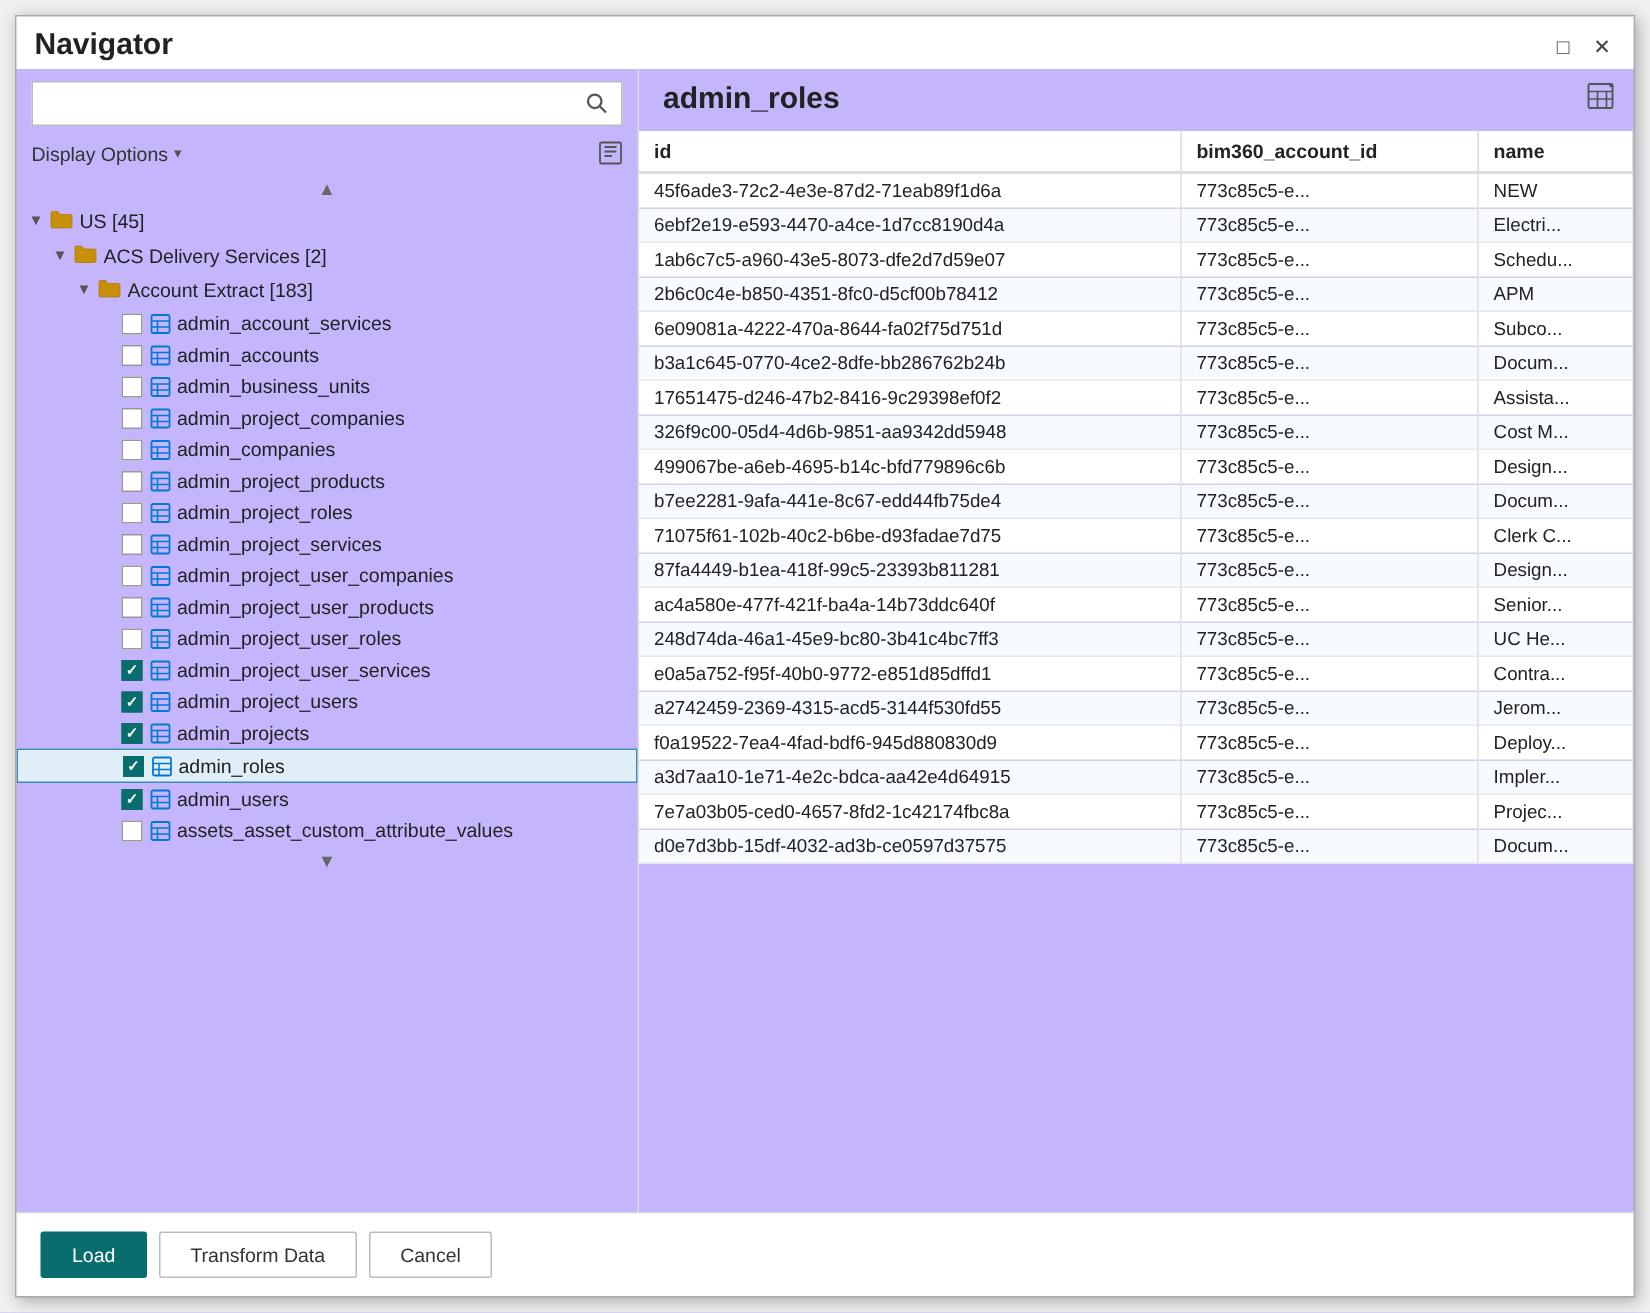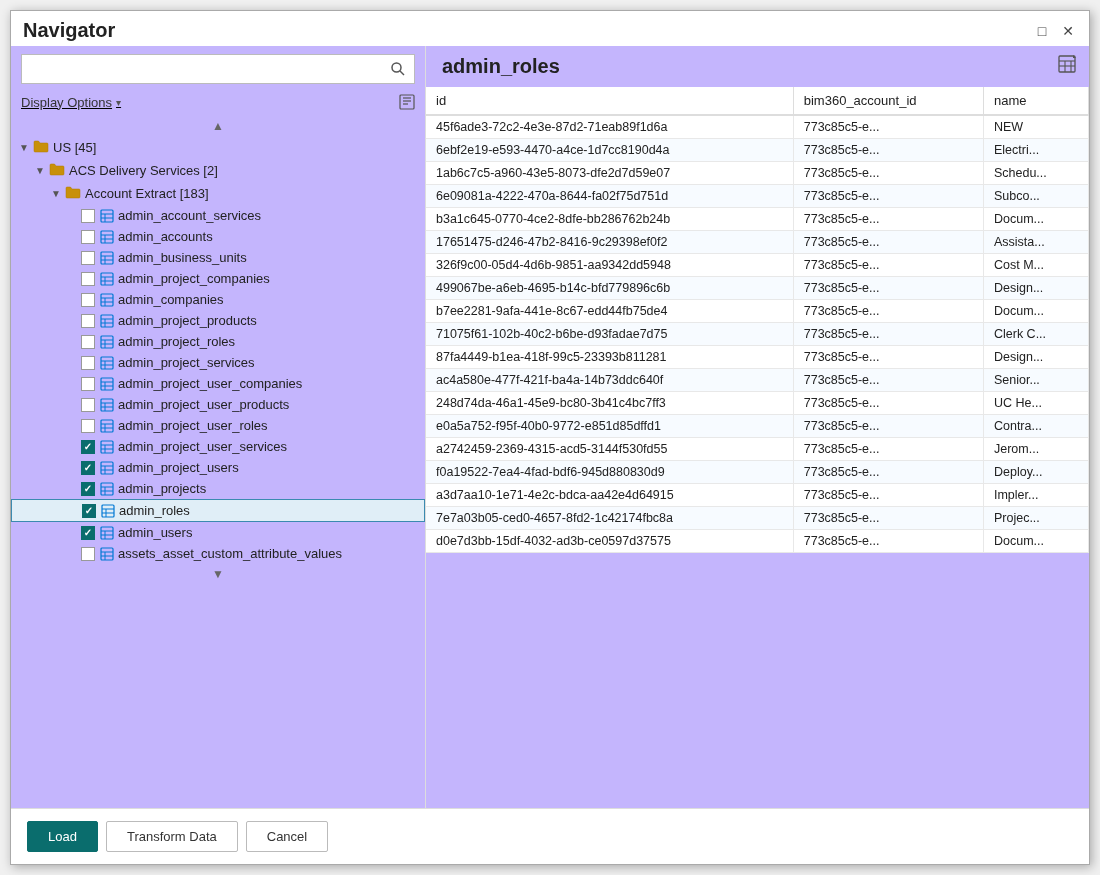--- a/index.html
+++ b/index.html
@@ -91,21 +91,20 @@
       background: none;
       border: none;
       cursor: pointer;
       color: #555;
     }
     .display-options-bar {
       display: flex;
       align-items: center;
       justify-content: space-between;
       padding: 2px 10px 6px 10px;
-      text-decoration: underline;
     }
     .display-options-btn {
       display: flex;
       align-items: center;
       gap: 4px;
       background: none;
       border: none;
       cursor: pointer;
       font-size: 13px;
       color: #333;
@@ -238,21 +237,21 @@
       width: 100%;
       min-width: 600px;
     }
     .data-table th {
       background: #fff;
       border-bottom: 2px solid #ddd;
       border-right: 1px solid #ddd;
       padding: 6px 10px;
       text-align: left;
       font-size: 13px;
-      font-weight: 400;
+      font-weight: 700;
       color: #222;
       position: sticky;
       top: 0;
       z-index: 2;
       white-space: nowrap;
       overflow: hidden;
       text-overflow: ellipsis;
       max-width: 260px;
     }
     .data-table td {
@@ -634,20 +633,25 @@
                 <td>6ebf2e19-e593-4470-a4ce-1d7cc8190d4a</td>
                 <td>773c85c5-e...</td>
                 <td>Electri...</td>
               </tr>
               <tr>
                 <td>1ab6c7c5-a960-43e5-8073-dfe2d7d59e07</td>
                 <td>773c85c5-e...</td>
                 <td>Schedu...</td>
               </tr>
               <tr>
+                <td>2b6c0c4e-b850-4351-8fc0-d5cf00b78412</td>
+                <td>773c85c5-e...</td>
+                <td>APM</td>
+              </tr>
+              <tr>
                 <td>6e09081a-4222-470a-8644-fa02f75d751d</td>
                 <td>773c85c5-e...</td>
                 <td>Subco...</td>
               </tr>
               <tr>
                 <td>b3a1c645-0770-4ce2-8dfe-bb286762b24b</td>
                 <td>773c85c5-e...</td>
                 <td>Docum...</td>
               </tr>
               <tr>

